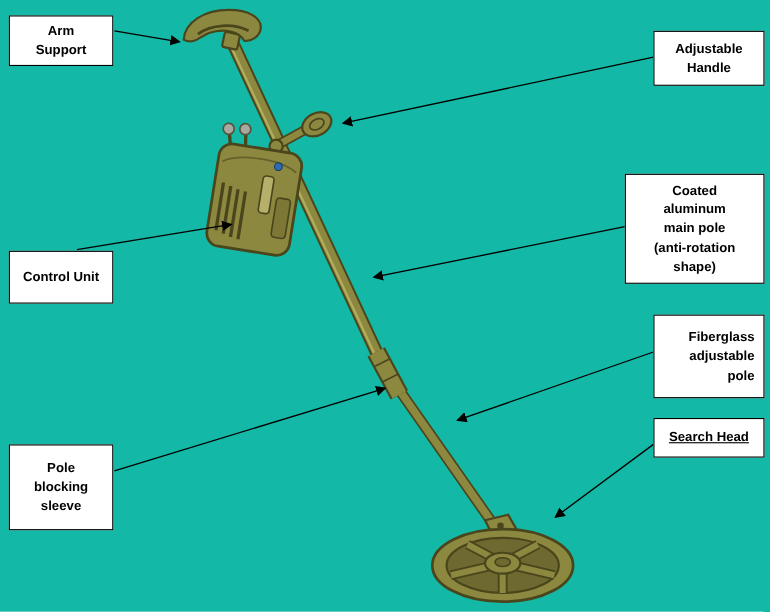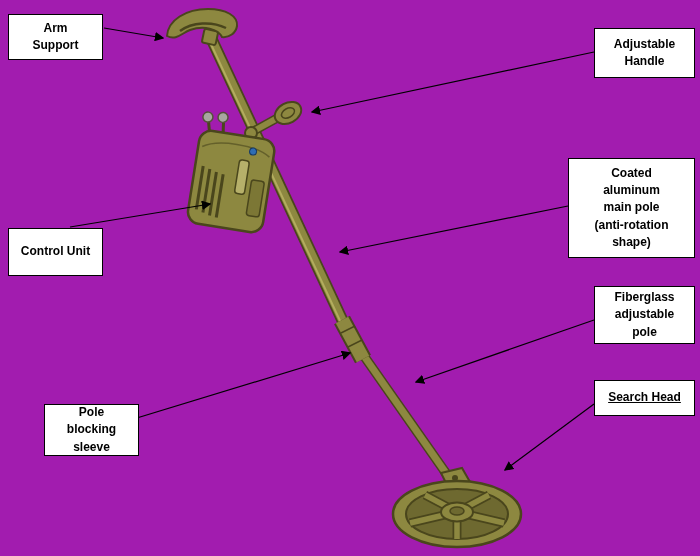--- a/index.html
+++ b/index.html
@@ -2,33 +2,33 @@
 <html><head>
 <meta charset="utf-8">
 <style>
   * { margin:0; padding:0; box-sizing:border-box; }
   html,body { background:#fff; }
   body {
     width:700px; height:556px;
     font-family:"Liberation Sans", sans-serif;
     position:relative; overflow:hidden;
   }
-  .stage { position:relative; width:700px; height:556px; background:#a21caf; }
+  .stage { position:relative; width:700px; height:556px; background:#14b8a6; }
   .stage > svg { position:absolute; left:0; top:0; }
   .callout {
     position:absolute; background:#fff; border:1px solid #000;
     display:flex; align-items:center; justify-content:center;
     text-align:center; font-weight:bold; font-size:12px; line-height:1.45; color:#000;
   }
   .co-arm      { left:8px;   top:14px;  width:95px;  height:46px;  padding:0 10px; }
   .co-handle   { left:594px; top:28px;  width:101px; height:50px;  padding:16px 8px; }
   .co-control  { left:8px;   top:228px; width:95px;  height:48px;  padding:0 10px;align-items:center; }
   .co-mainpole { left:568px; top:158px; width:127px; height:100px; padding:0 20px; }
-  .co-fiber    { left:594px; top:286px; width:101px; height:58px;  padding:0 8px; }
-  .co-sleeve   { left:8px;   top:404px; width:95px;  height:52px;  padding:0 10px;margin-left:36px; }
+  .co-fiber    { left:594px; top:286px; width:101px; height:76px;  padding:0 8px;text-align:right; }
+  .co-sleeve   { left:8px;   top:404px; width:95px;  height:78px;  padding:0 10px; }
   .co-search   { left:594px; top:380px; width:101px; height:36px;  padding:7px 12px;text-decoration:underline; }
 </style>
 </head>
 <body>
 
 <div class="stage">
 
   <svg width="700" height="556" viewBox="0 0 700 556">
     <defs>
       <marker id="arr" viewBox="0 0 10 10" refX="8.5" refY="5" markerWidth="8" markerHeight="8" orient="auto">

